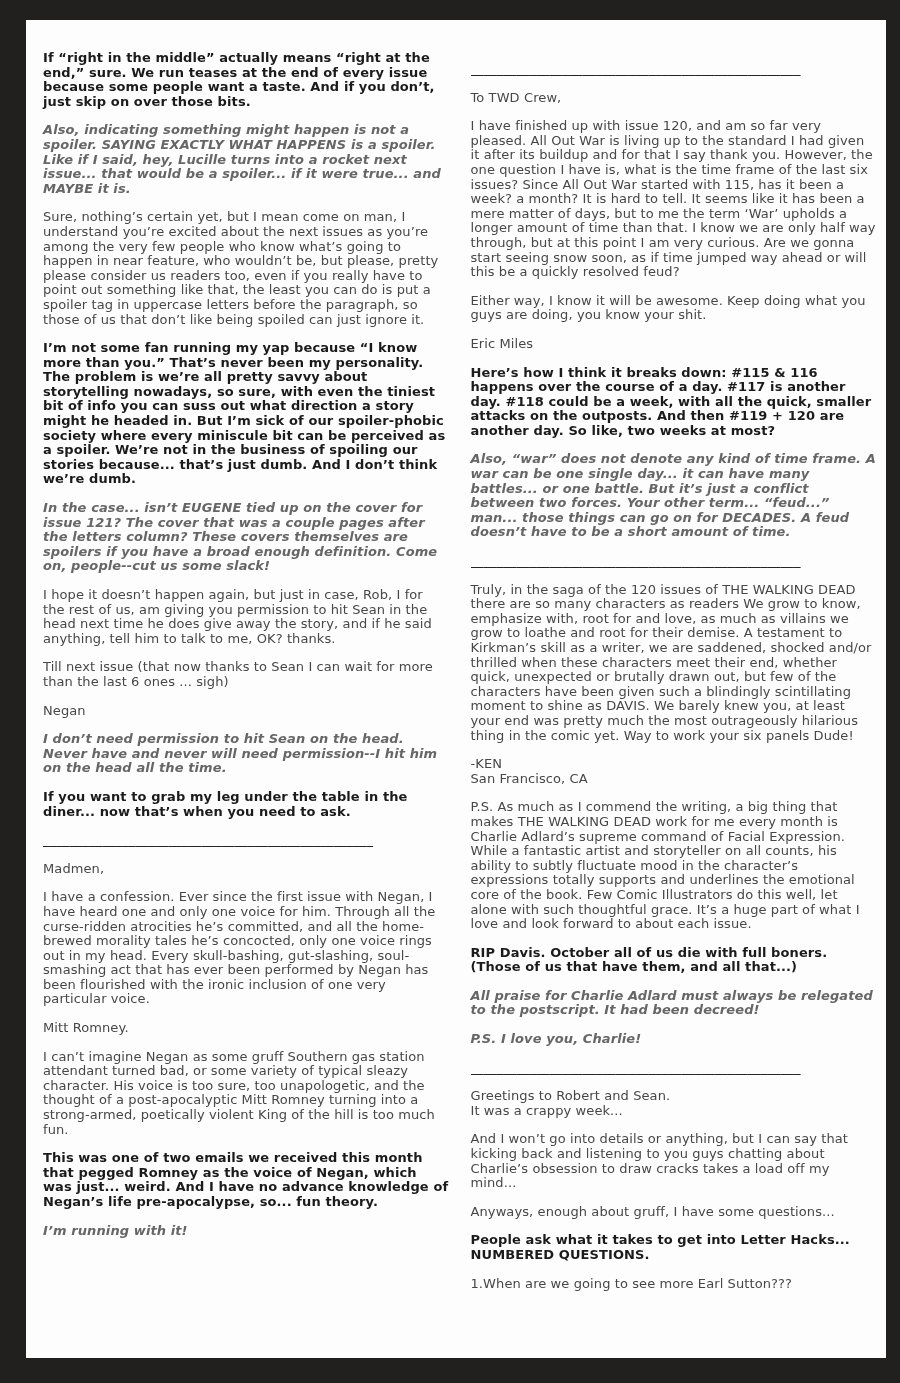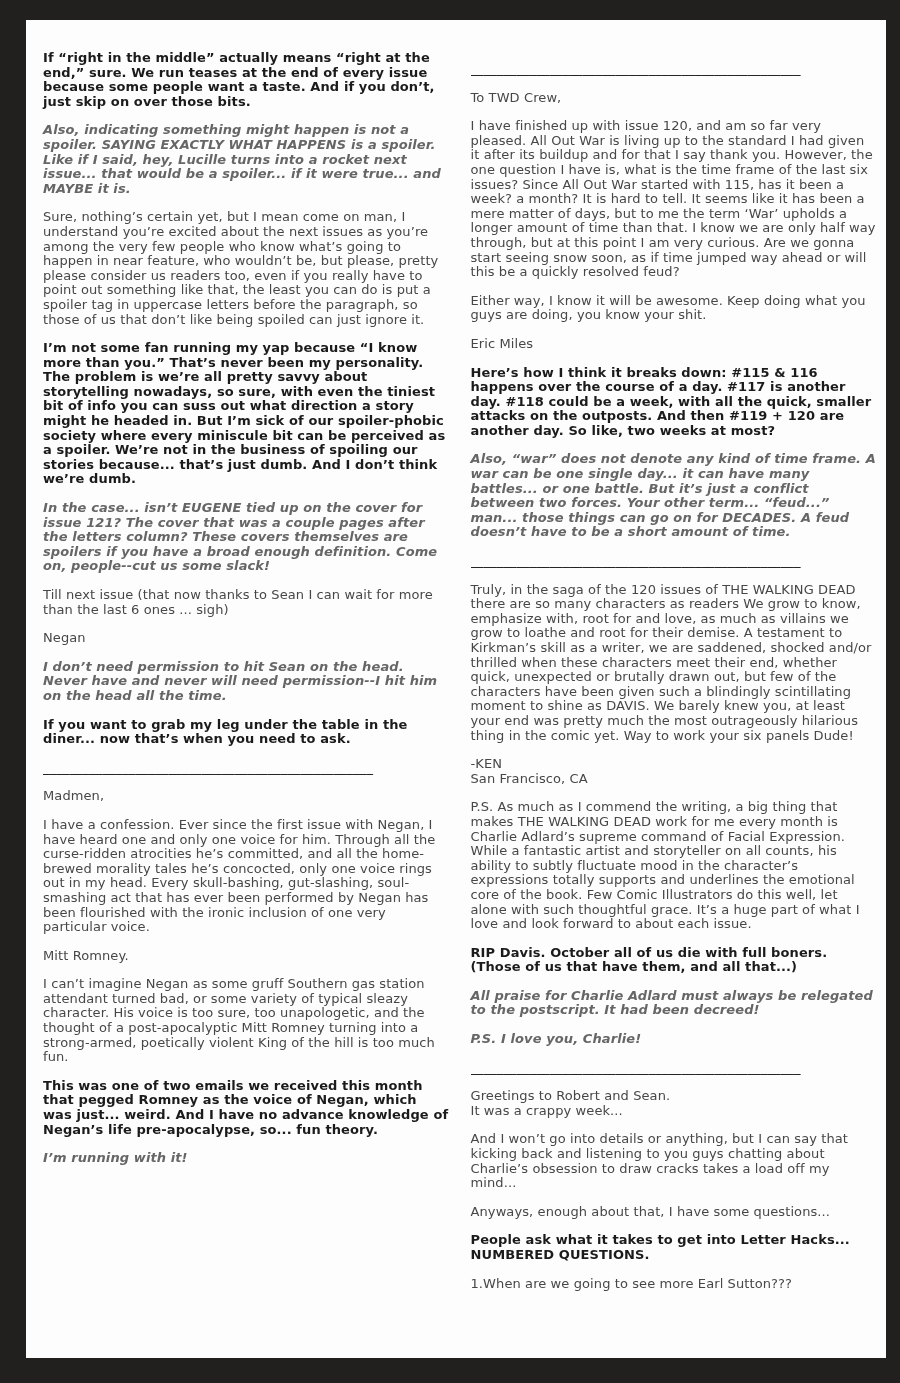--- a/index.html
+++ b/index.html
@@ -58,20 +58,21 @@
 <div class="frame">
   <div class="page">
     <div class="content">
 
       <div class="col col-left">
         <p class="b">If “right in the middle” actually means “right at the end,” sure. We run teases at the end of every issue because some people want a taste. And if you don’t, just skip on over those bits.</p>
         <p class="i">Also, indicating something might happen is not a spoiler.  SAYING EXACTLY WHAT HAPPENS is a spoiler.  Like if I said, hey, Lucille turns into a rocket next issue... that would be a spoiler... if it were true... and MAYBE it is.</p>
         <p class="r">Sure, nothing’s certain yet, but I mean come on man, I understand you’re excited about the next issues as you’re among the very few people who know what’s going to happen in near feature, who wouldn’t be, but please, pretty please consider us readers too, even if you really have to point out something like that, the least you can do is put a spoiler tag in uppercase letters before the paragraph, so those of us that don’t like being spoiled can just ignore it.</p>
         <p class="b">I’m not some fan running my yap because “I know more than you.” That’s never been my personality. The problem is we’re all pretty savvy about storytelling nowadays, so sure, with even the tiniest bit of info you can suss out what direction a story might he headed in. But I’m sick of our spoiler-phobic society where every miniscule bit can be perceived as a spoiler. We’re not in the business of spoiling our stories because... that’s just dumb. And I don’t think we’re dumb.</p>
         <p class="i">In the case... isn’t EUGENE tied up on the cover for issue 121?  The cover that was a couple pages after the letters column?  These covers themselves are spoilers if you have a broad enough definition. Come on, people--cut us some slack!</p>
+        <p class="r">I hope it doesn’t happen again, but just in case, Rob, I for the rest of us, am giving you permission to hit Sean in the head next time he does give away the story, and if he said anything, tell him to talk to me, OK? thanks.</p>
         <p class="r">Till next issue (that now thanks to Sean I can wait for more than the last 6 ones ... sigh)</p>
         <p class="r">Negan</p>
         <p class="i">I don’t need permission to hit Sean on the head. Never have and never will need permission--I hit him on the head all the time.</p>
         <p class="b">If you want to grab my leg under the table in the diner... now that’s when you need to ask.</p>
         <p class="divider">__________________________________________________</p>
         <p class="r">Madmen,</p>
         <p class="r">I have a confession. Ever since the first issue with Negan, I have heard one and only one voice for him. Through all the curse-ridden atrocities he’s committed, and all the home-brewed morality tales he’s concocted, only one voice rings out in my head. Every skull-bashing, gut-slashing, soul-smashing act that has ever been performed by Negan has been flourished with the ironic inclusion of one very particular voice.</p>
         <p class="r">Mitt Romney.</p>
         <p class="r">I can’t imagine Negan as some gruff Southern gas station attendant turned bad, or some variety of typical sleazy character. His voice is too sure, too unapologetic, and the thought of a post-apocalyptic Mitt Romney turning into a strong-armed, poetically violent King of the hill is too much fun.</p>
         <p class="b">This was one of two emails we received this month that pegged Romney as the voice of Negan, which was just... weird. And I have no advance knowledge of Negan’s life pre-apocalypse, so... fun theory.</p>
@@ -91,20 +92,20 @@
         <p class="r">-KEN
 San Francisco, CA</p>
         <p class="r">P.S.  As much as I commend the writing, a big thing that makes THE WALKING DEAD work for me every month is Charlie Adlard’s supreme command of Facial Expression. While a fantastic artist and storyteller on all counts, his ability to subtly fluctuate mood in the character’s expressions totally supports and underlines the emotional core of the book. Few Comic Illustrators do this well, let alone with such thoughtful grace. It’s a huge part of what I love and look forward to about each issue.</p>
         <p class="b">RIP Davis. October all of us die with full boners. (Those of us that have them, and all that...)</p>
         <p class="i">All praise for Charlie Adlard must always be relegated to the postscript.  It had been decreed!</p>
         <p class="i">P.S. I love you, Charlie!</p>
         <p class="divider">__________________________________________________</p>
         <p class="r">Greetings to Robert and Sean.
 It was a crappy week...</p>
         <p class="r">And I won’t go into details or anything, but I can say that kicking back and listening to you guys chatting about Charlie’s obsession to draw cracks takes a load off my mind...</p>
-        <p class="r">Anyways, enough about that, I have some questions...</p>
+        <p class="r">Anyways, enough about gruff, I have some questions...</p>
         <p class="b">People ask what it takes to get into Letter Hacks... NUMBERED QUESTIONS.</p>
         <p class="r">1.When are we going to see more Earl Sutton???</p>
       </div>
 
     </div>
   </div>
 </div>
 
 </body></html>

